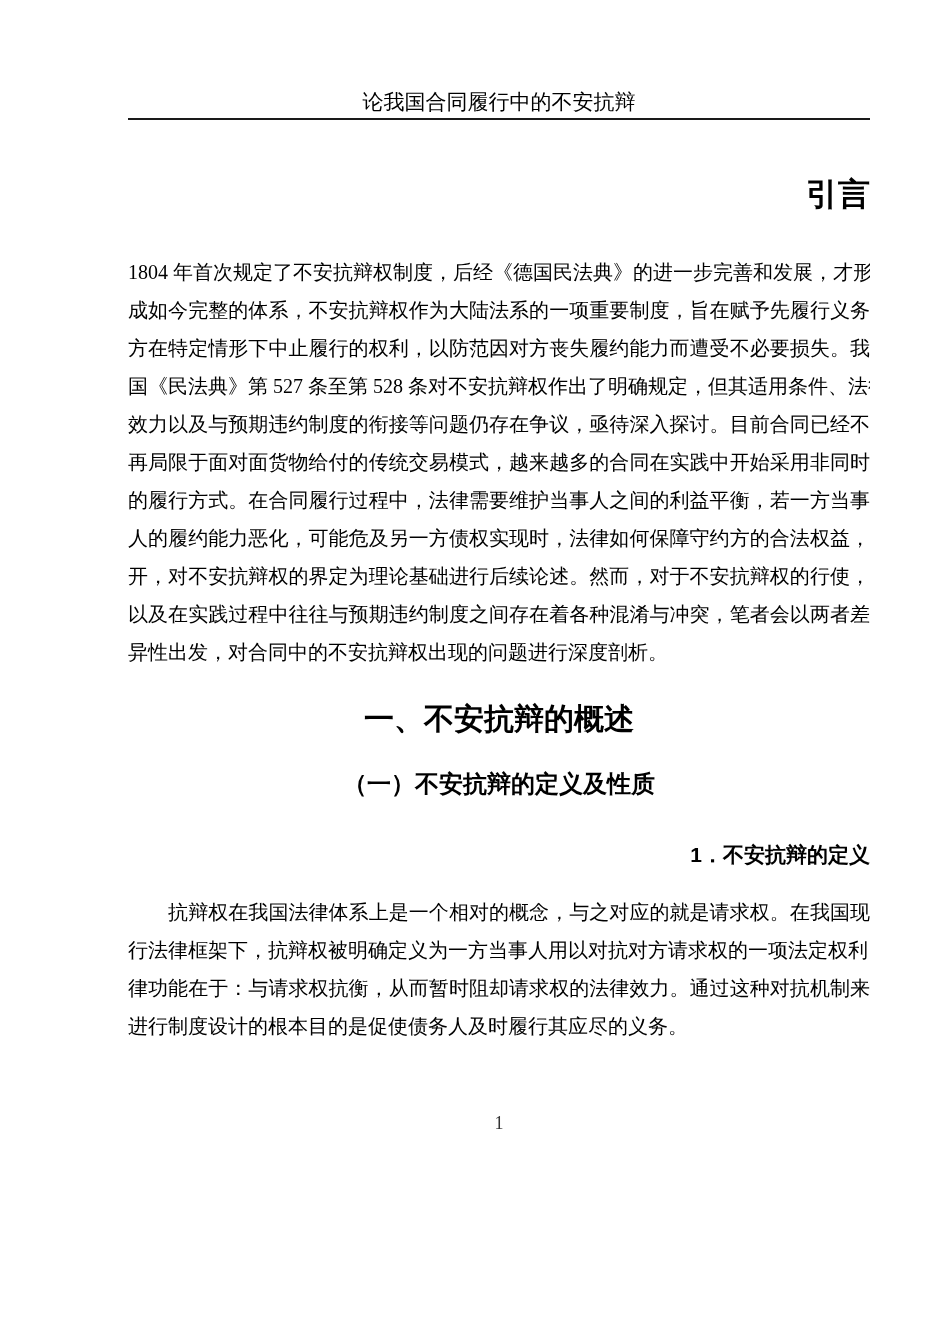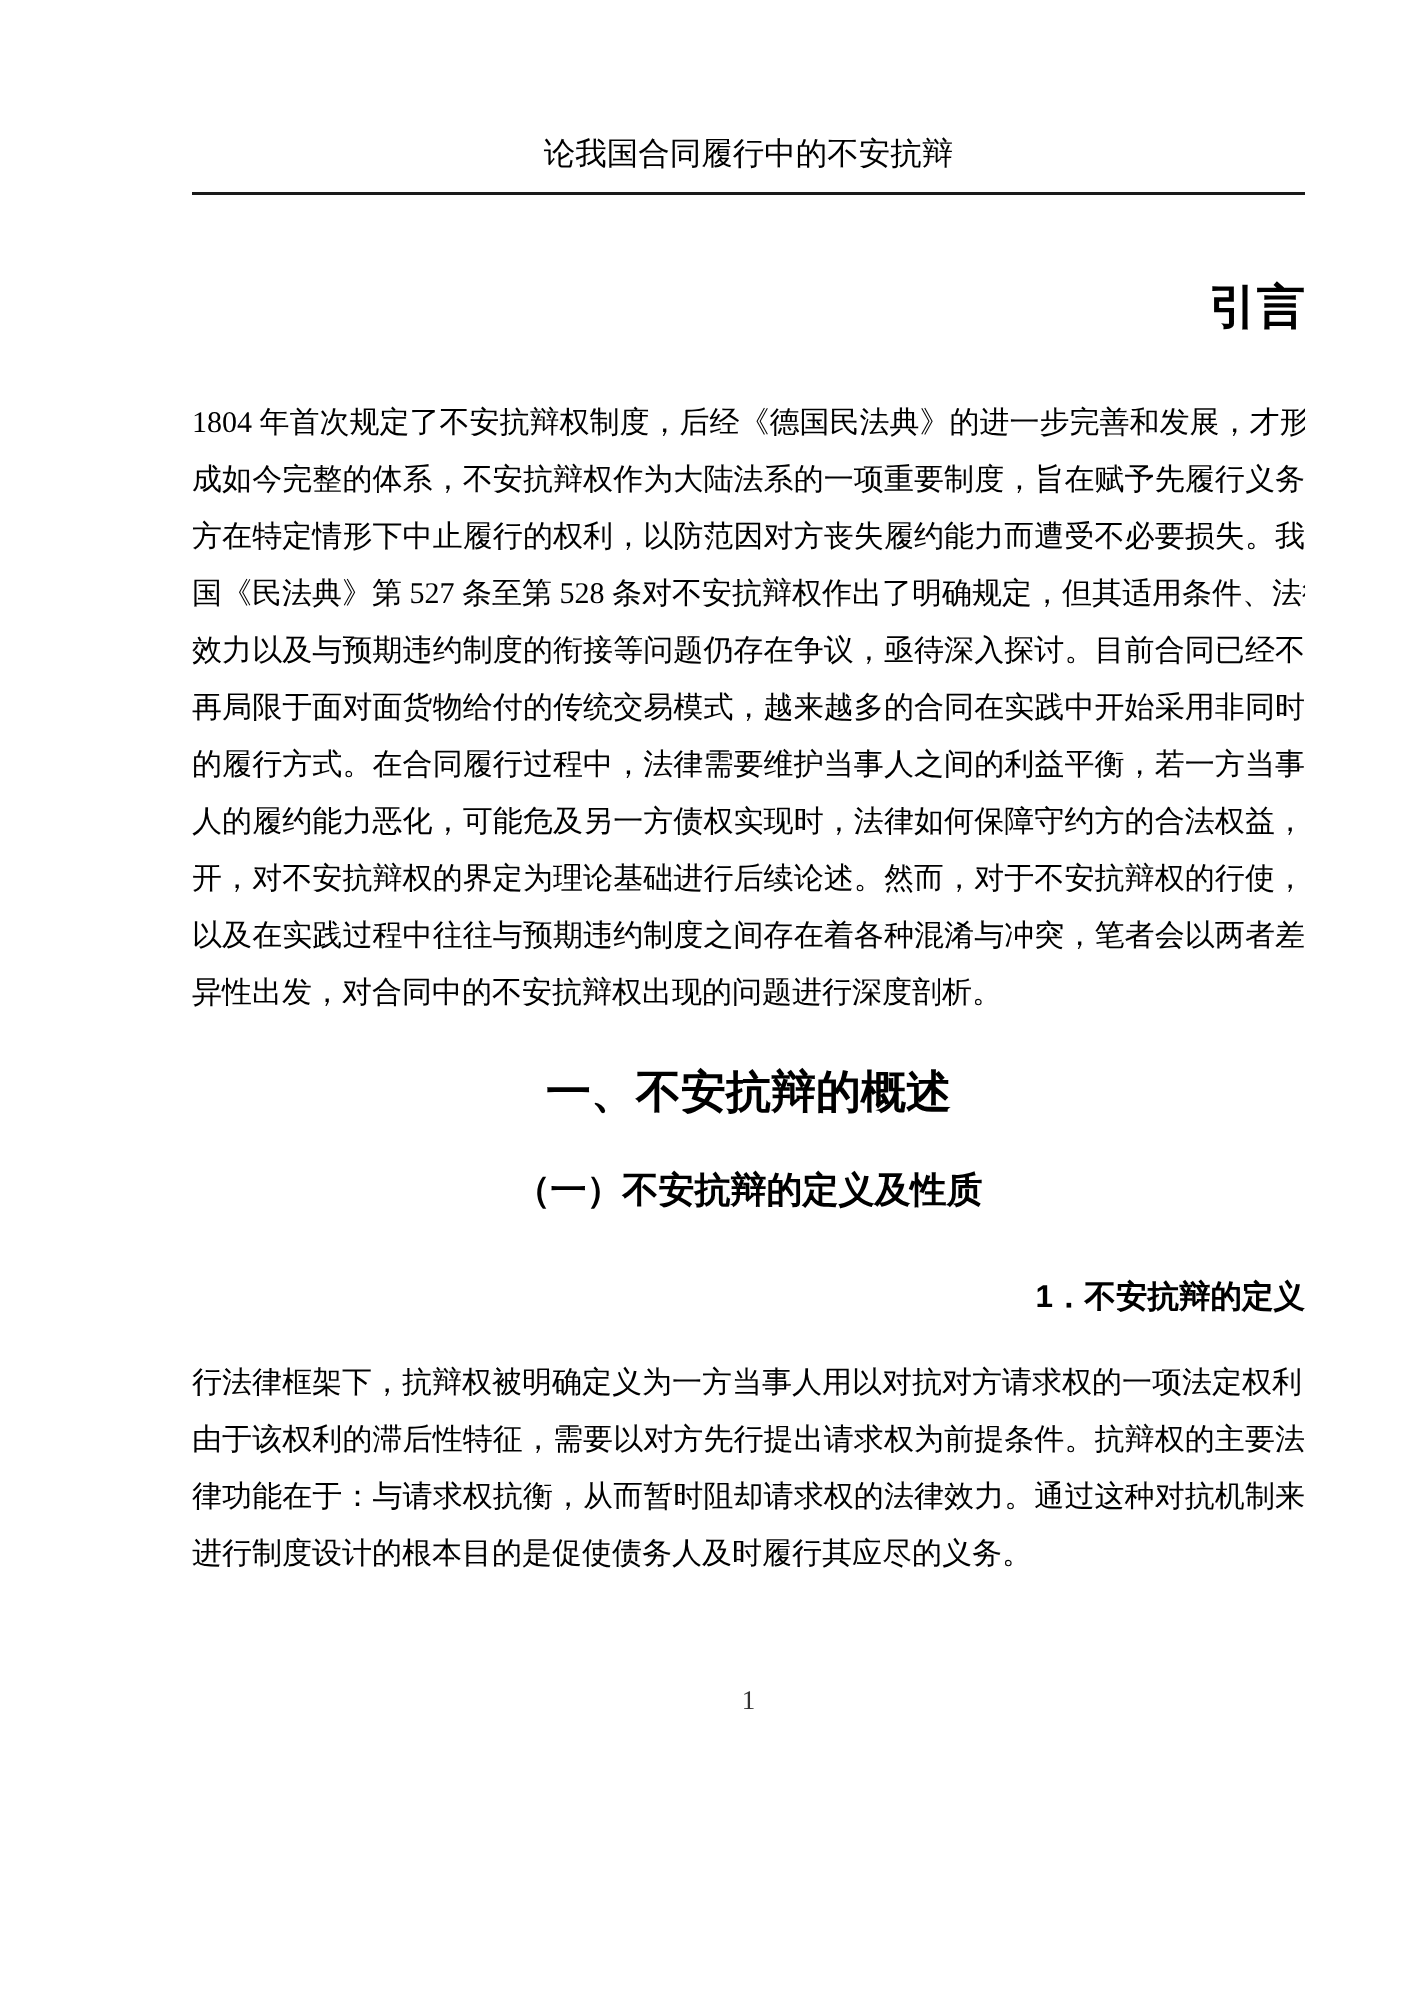--- a/index.html
+++ b/index.html
@@ -16,21 +16,21 @@
     font-family: "Liberation Serif", "DejaVu Serif", serif;
     overflow: hidden;
   }
   .content {
     margin-left: 128px;
     margin-right: 80px; 
   }
   
   .doc-header {
     margin-top: 89px;
-    padding-bottom: 13px;
+    padding-bottom: 3px;
     border-bottom: 2px solid #1a1a1a;
   }
   .doc-header-title {
     text-align: center;
     font-size: 21px;
     line-height: 26px;
     font-weight: normal;
   }
   
   .h-intro {
@@ -119,22 +119,22 @@
         <div class="line last">异性出发，对合同中的不安抗辩权出现的问题进行深度剖析。</div>
       </div>
 
     <div class="h-sec1">一、不安抗辩的概述</div>
 
     <div class="h-sub1">（一）不安抗辩的定义及性质</div>
 
     <div class="h-item1">1．不安抗辩的定义</div>
 
     <div class="para para-def">
+        <div class="line">　　抗辩权在我国法律体系上是一个相对的概念，与之对应的就是请求权。在我国现</div>
         <div class="line">行法律框架下，抗辩权被明确定义为一方当事人用以对抗对方请求权的一项法定权利。</div>
-        <div class="line">由于该权利的滞后性特征，需要以对方先行提出请求权为前提条件。抗辩权的主要法</div>
         <div class="line">律功能在于：与请求权抗衡，从而暂时阻却请求权的法律效力。通过这种对抗机制来</div>
         <div class="line last">进行制度设计的根本目的是促使债务人及时履行其应尽的义务。</div>
       </div>
 
     <div class="page-number">1</div>
 
   </div>
 </div>
 
 </body></html>

